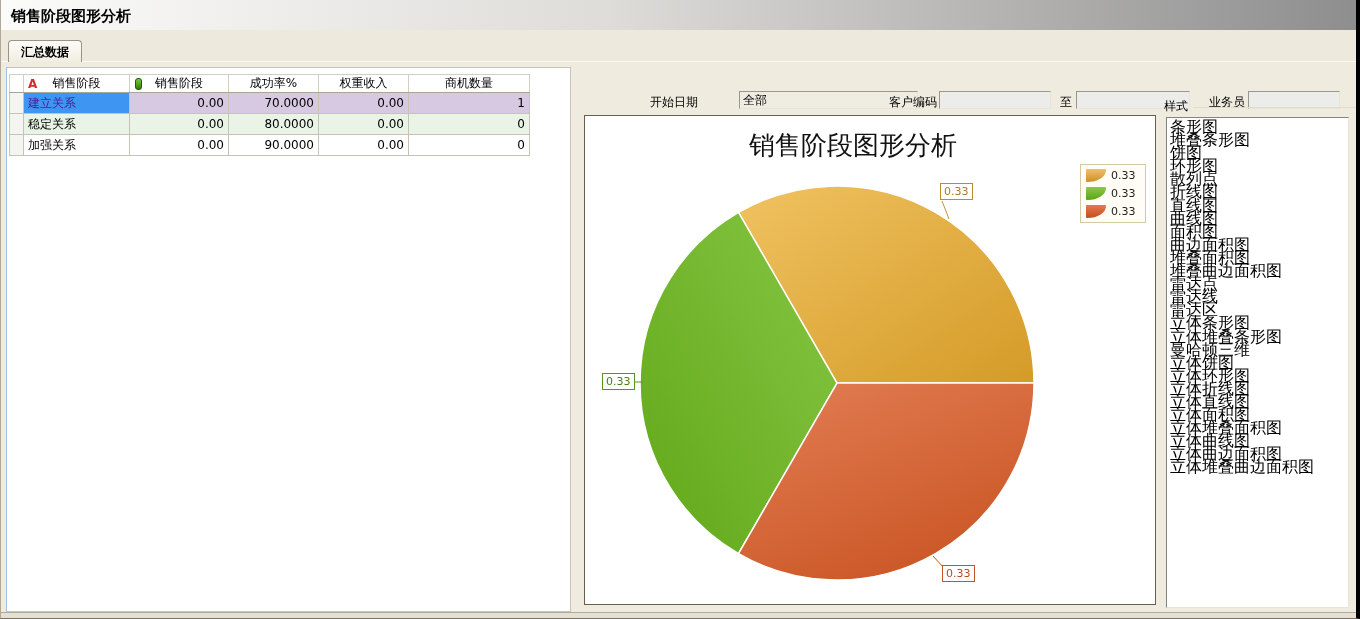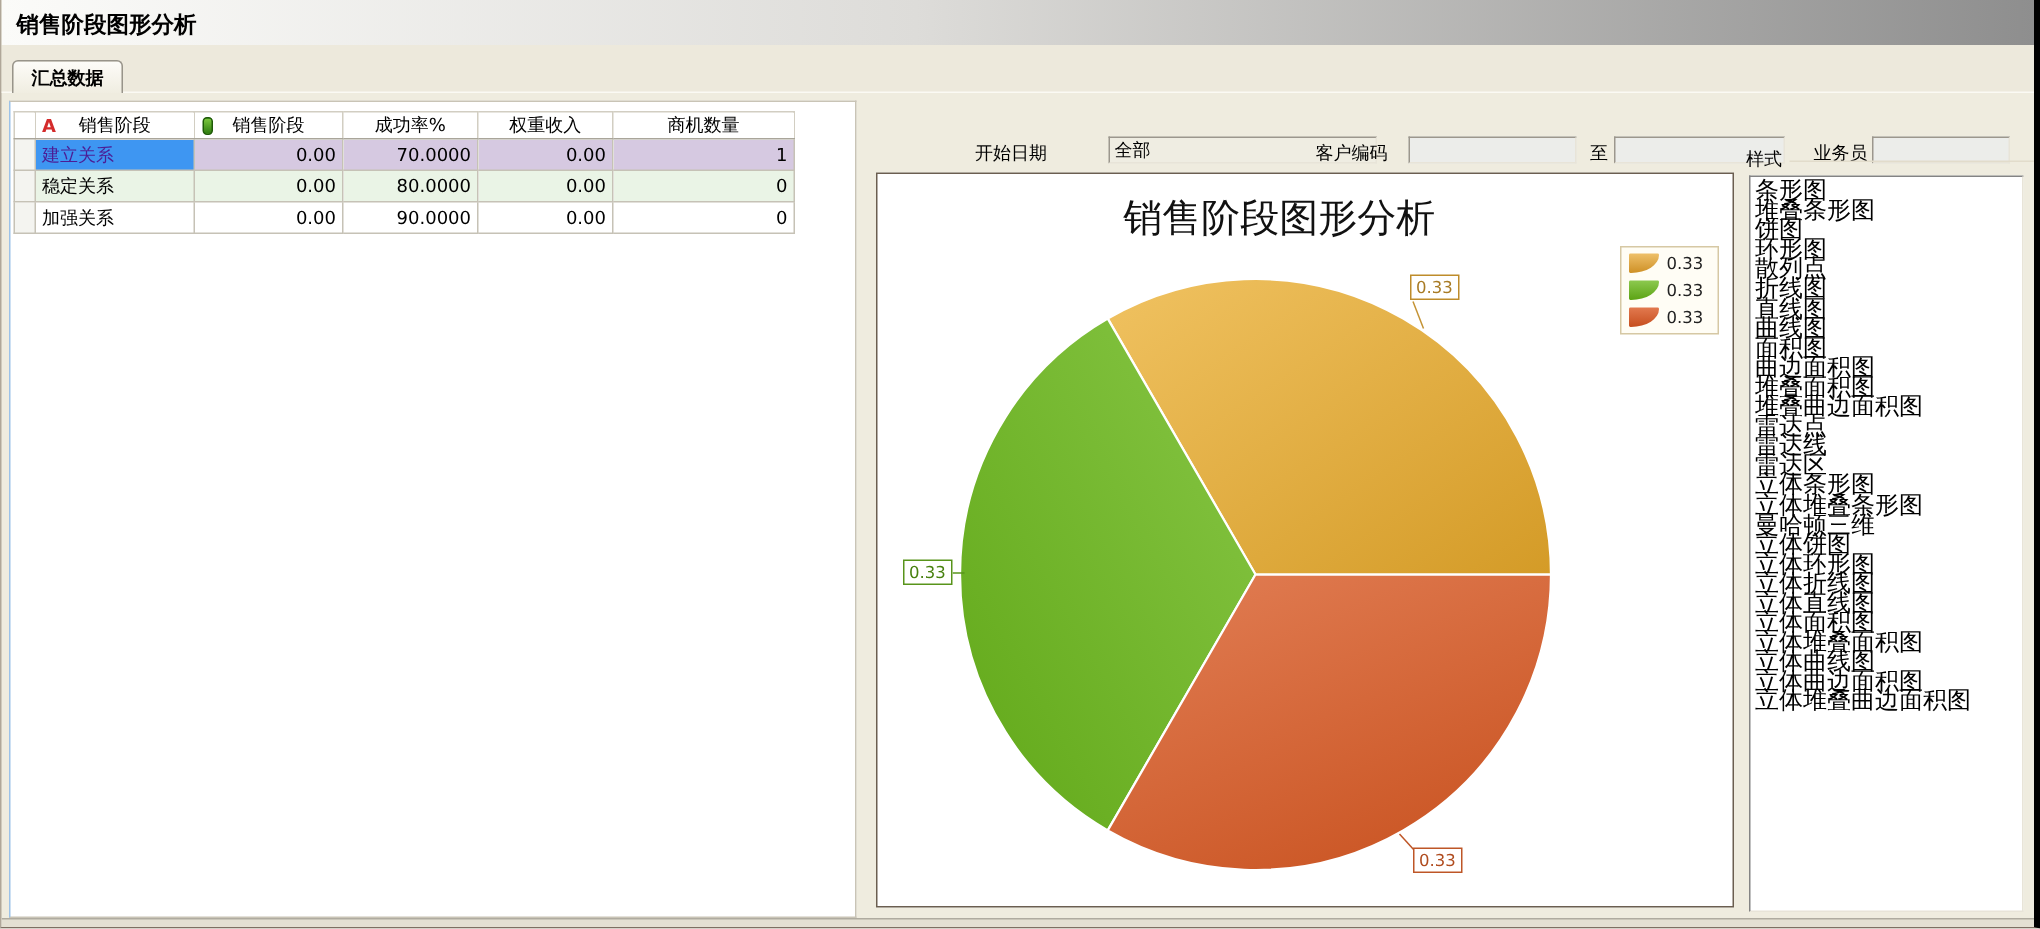--- a/index.html
+++ b/index.html
@@ -145,21 +145,21 @@
         <td class="num">0</td>
       </tr>
     </tbody>
       </table>
   </div>
 
   <div class="graph-group">
 
     <span class="filter-label" style="left:20px;width:99px;text-align:right;">开始日期</span>
     <input class="field" style="left: 122px; width: 179px; margin-left: 38px;" readonly="" value="全部">
-    <span class="filter-label" style="left:298px;width:53px;">客户编码</span>
+    <span class="filter-label" style="left:310px;width:53px;">客户编码</span>
     <input class="field gray" style="left: 360px; width: 112px;" readonly="" value="">
     <span class="filter-label" style="left:481px;width:14px;">至</span>
     <input class="field gray" style="left: 497px; width: 114px;" readonly="" value="">
     <span class="filter-label" style="left:616px;width:50px;text-align:right;">业务员</span>
     <input class="field gray" style="left: 669px; width: 92px;" readonly="" value="">
 
     <div class="chart-panel">
       <div class="chart-title">销售阶段图形分析</div>
       <svg width="572" height="490" viewBox="0 0 572 490">
         <defs>

